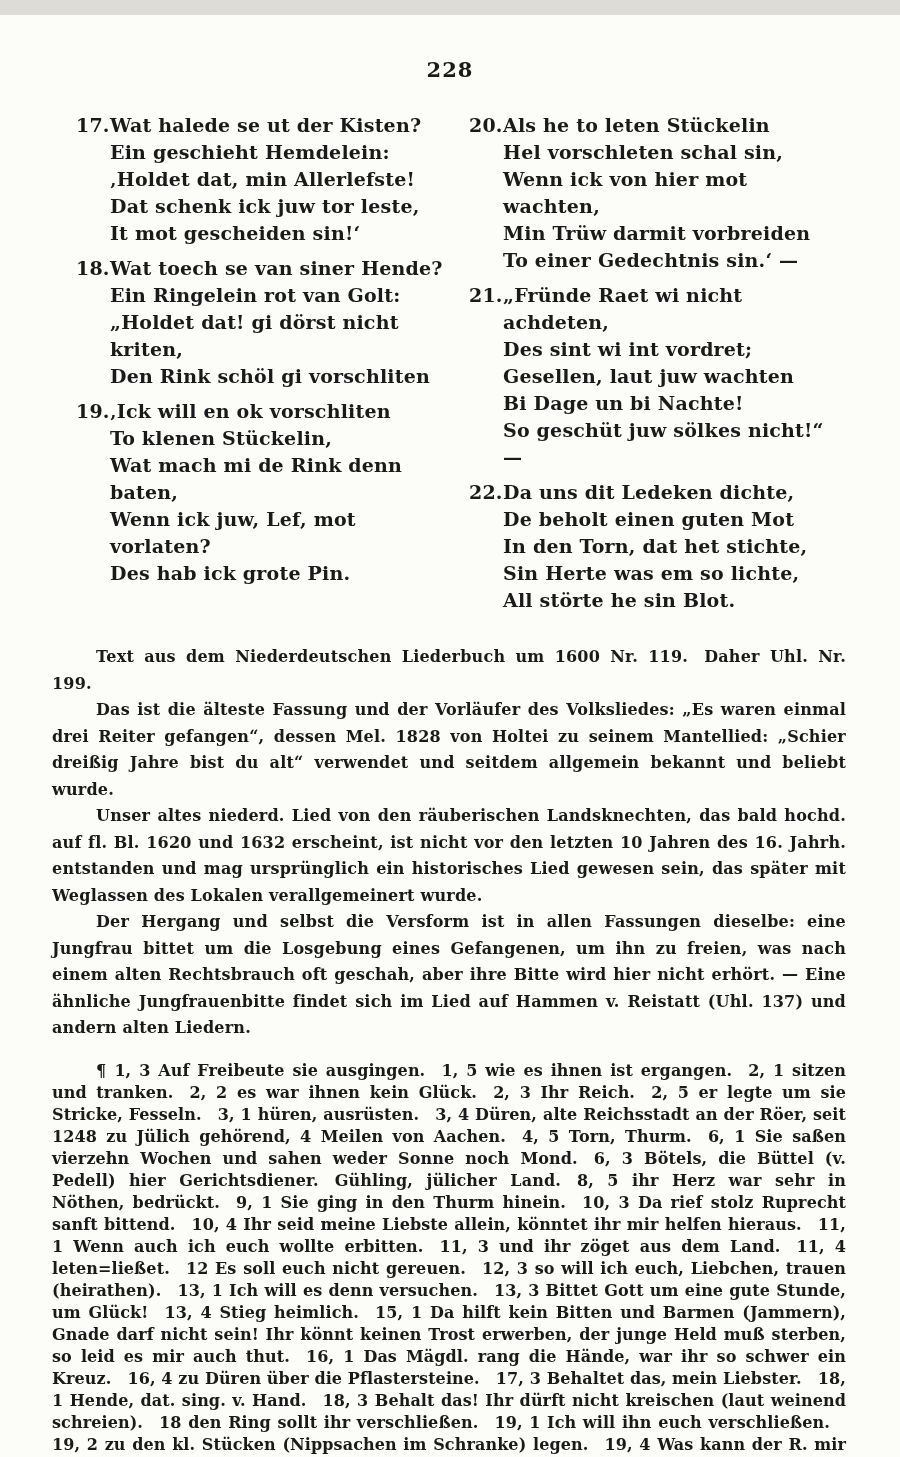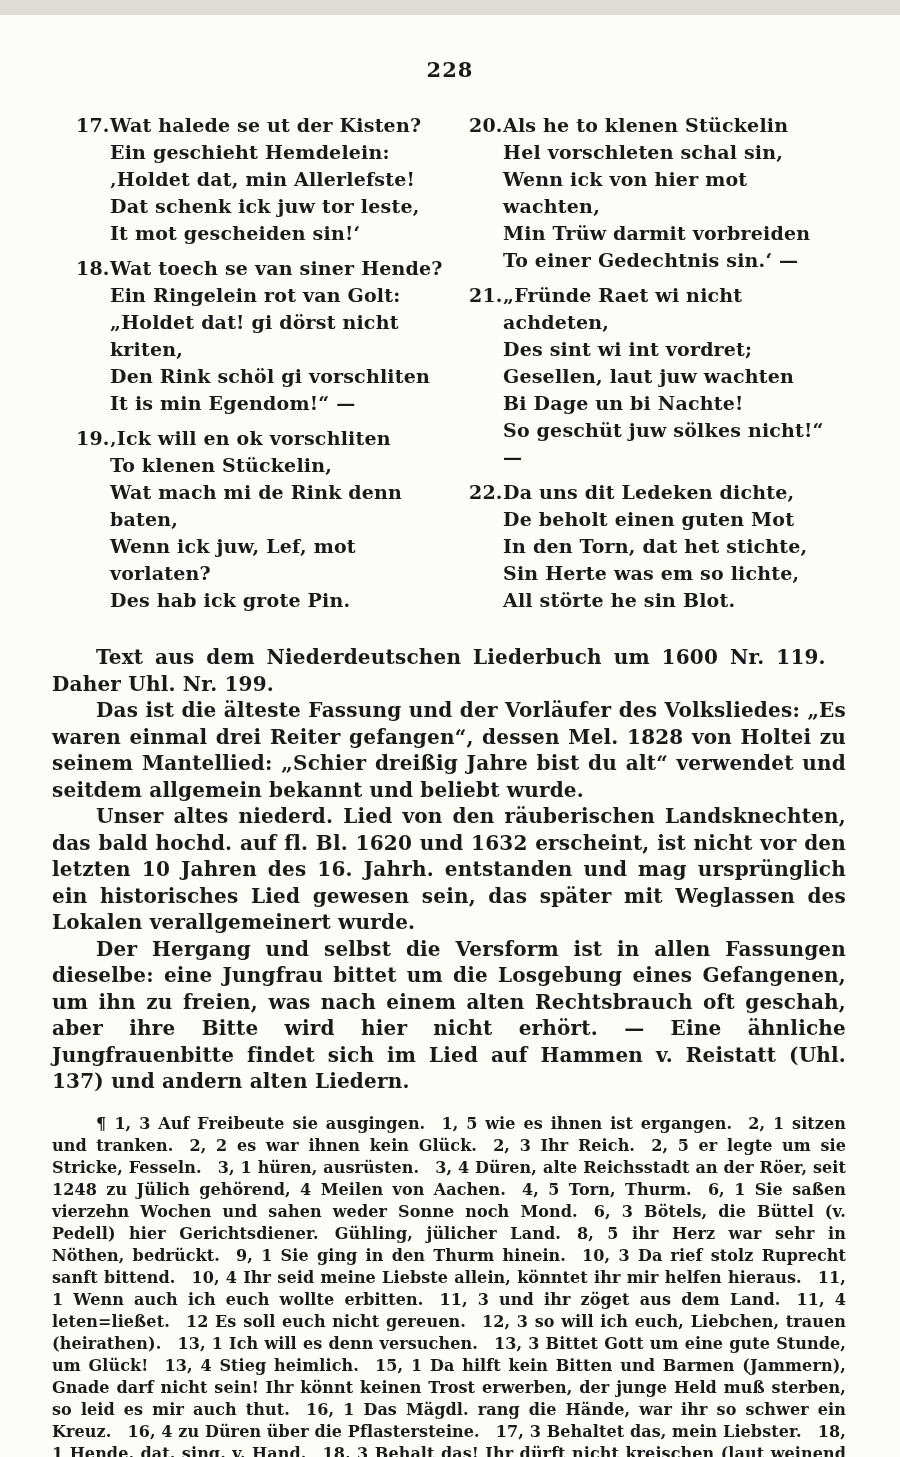--- a/index.html
+++ b/index.html
@@ -42,21 +42,21 @@
     letter-spacing: 0.2px;
   }
   .verse-num { position: absolute; left: 0; top: 0; }
   .verse-line { display: block; }
 
   .commentary { margin: 22px 54px 0 52px; }
   .commentary-para {
     margin: 0;
     text-align: justify;
     text-indent: 44px;
-    font-size: 20px;
+    font-size: 16px;
     line-height: 26.5px;
     letter-spacing: 0.2px;
   }
 
   .annotations {
     margin: 18px 54px 0 52px;
     text-align: justify;
     text-indent: 44px;
     font-size: 16px;
     line-height: 22px;
@@ -80,36 +80,35 @@
         <span class="verse-line">‚Holdet dat, min Allerlefste!</span>
         <span class="verse-line">Dat schenk ick juw tor leste,</span>
         <span class="verse-line">It mot gescheiden sin!‘</span>
       </div>
       <div class="verse">
         <span class="verse-num">18.</span>
         <span class="verse-line">Wat toech se van siner Hende?</span>
         <span class="verse-line">Ein Ringelein rot van Golt:</span>
         <span class="verse-line">„Holdet dat! gi dörst nicht kriten,</span>
         <span class="verse-line">Den Rink schöl gi vorschliten</span>
-        <span class="verse-line">It is min Egendom!“ —</span>
       </div>
       <div class="verse">
         <span class="verse-num">19.</span>
         <span class="verse-line">‚Ick will en ok vorschliten</span>
         <span class="verse-line">To klenen Stückelin,</span>
         <span class="verse-line">Wat mach mi de Rink denn baten,</span>
         <span class="verse-line">Wenn ick juw, Lef, mot vorlaten?</span>
         <span class="verse-line">Des hab ick grote Pin.</span>
       </div>
     </div>
 
     <div class="verse-col">
       <div class="verse">
         <span class="verse-num">20.</span>
-        <span class="verse-line">Als he to klenen Stückelin</span>
+        <span class="verse-line">Als he to leten Stückelin</span>
         <span class="verse-line">Hel vorschleten schal sin,</span>
         <span class="verse-line">Wenn ick von hier mot wachten,</span>
         <span class="verse-line">Min Trüw darmit vorbreiden</span>
         <span class="verse-line">To einer Gedechtnis sin.‘ —</span>
       </div>
       <div class="verse">
         <span class="verse-num">21.</span>
         <span class="verse-line">„Fründe Raet wi nicht achdeten,</span>
         <span class="verse-line">Des sint wi int vordret;</span>
         <span class="verse-line">Gesellen, laut juw wachten</span>

